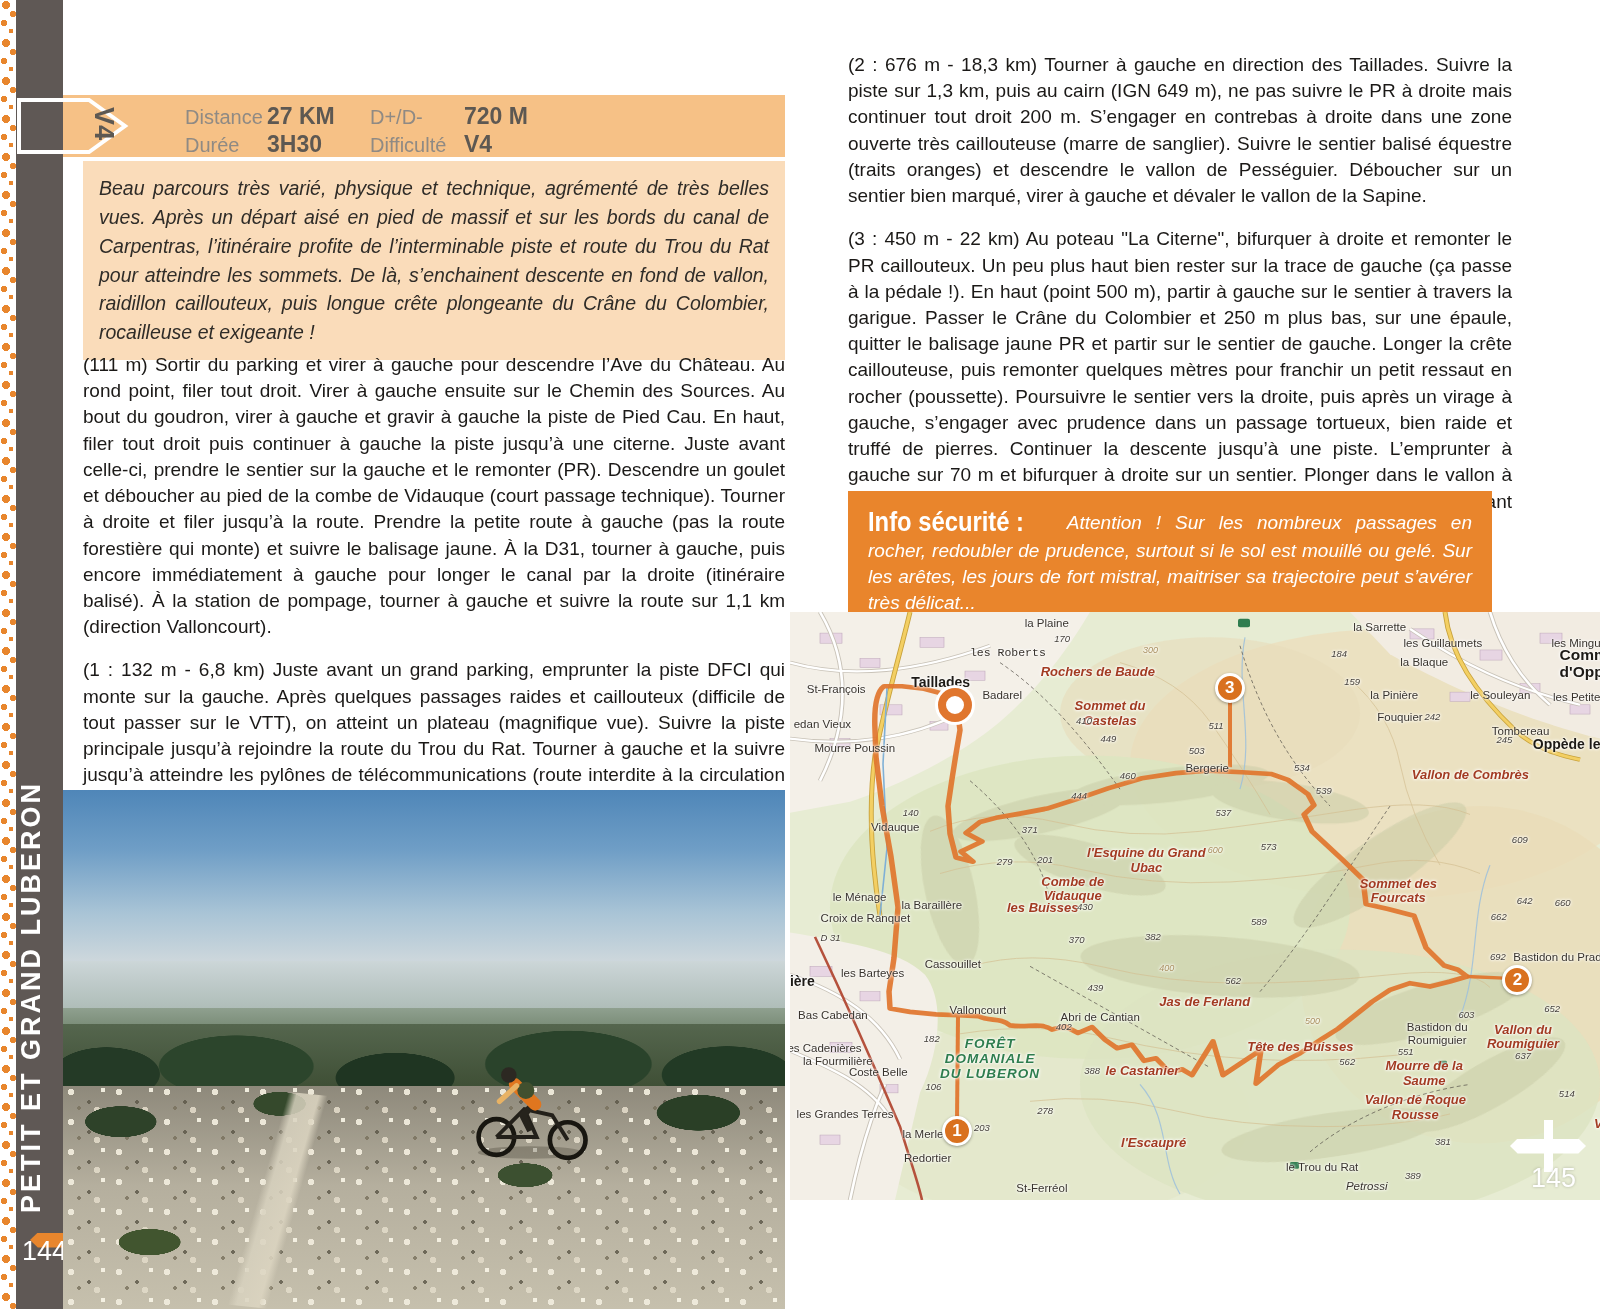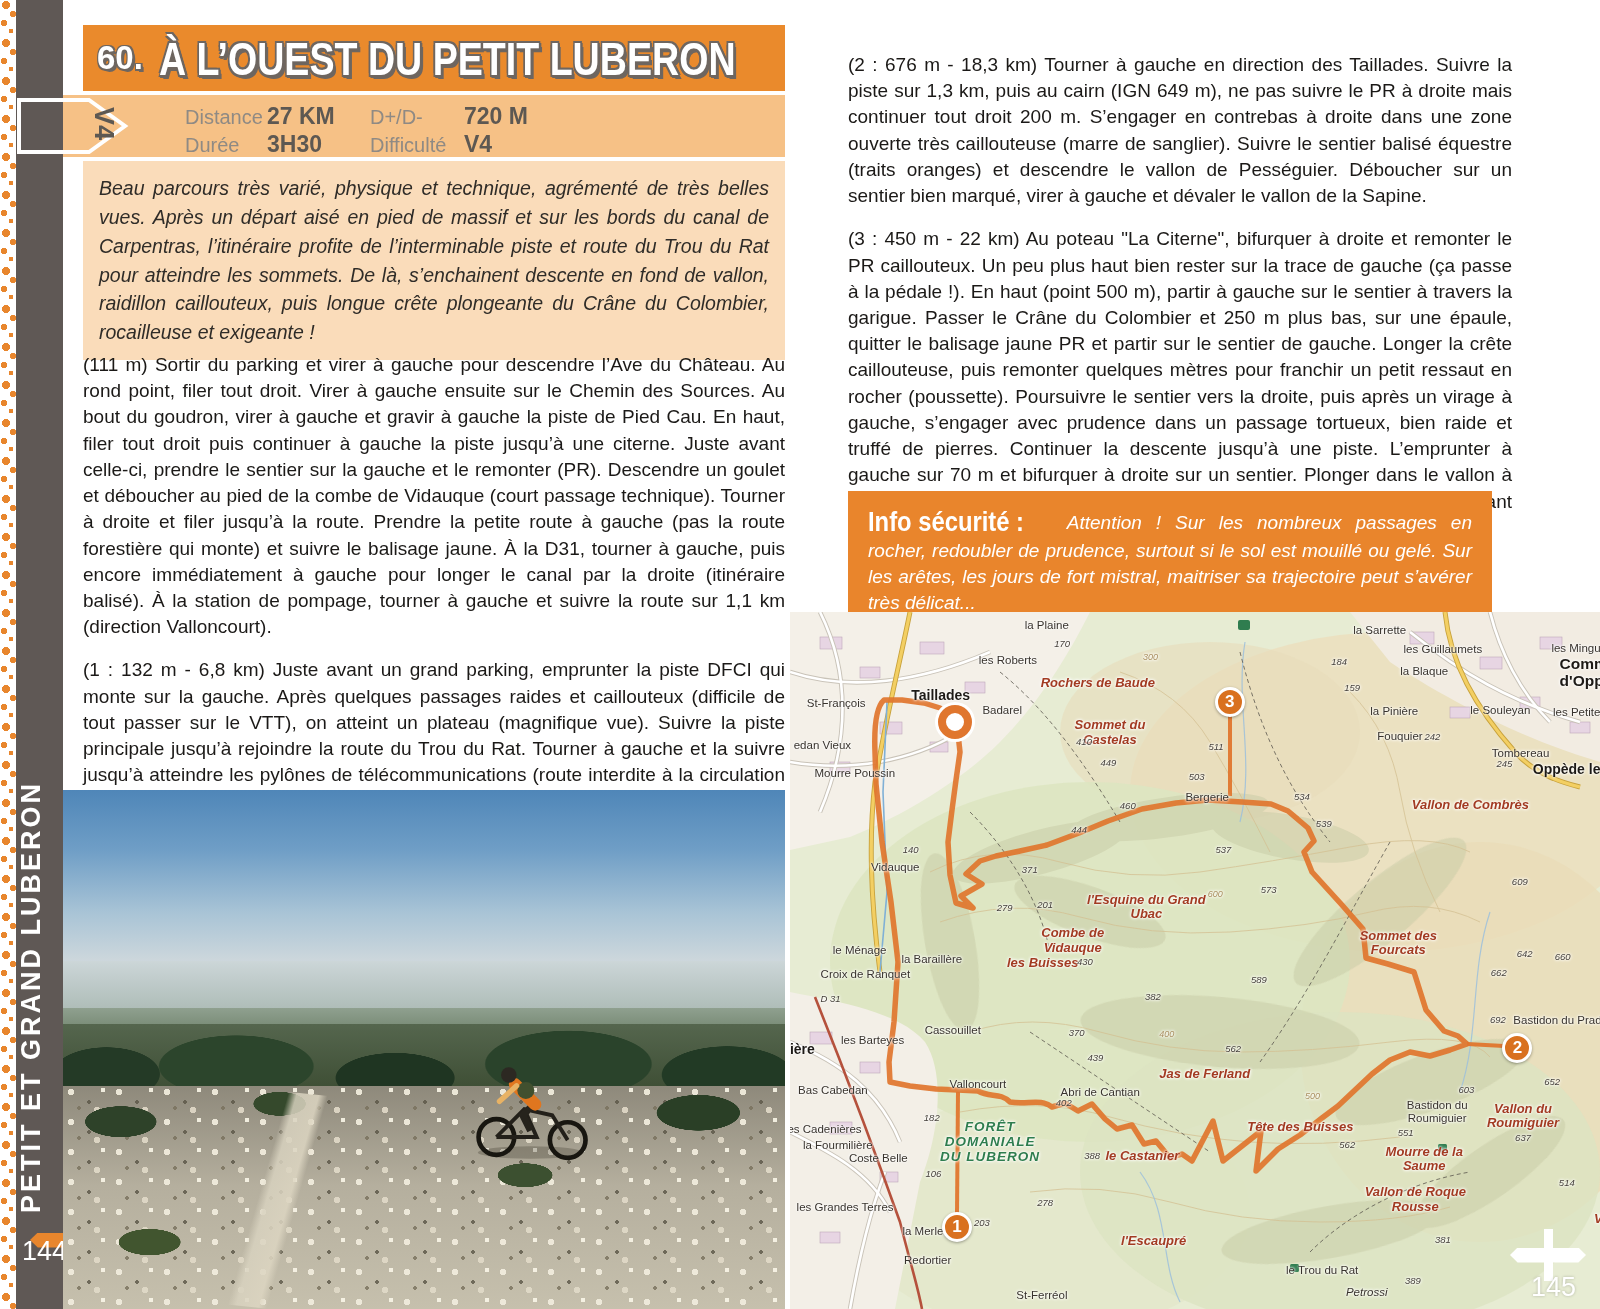--- a/index.html
+++ b/index.html
@@ -104,21 +104,21 @@
   
   .right-copy{position:absolute;left:848px;top:52px;width:664px;}
   .safety-box{position:absolute;left:848px;top:491px;width:644px;box-sizing:border-box;background:#e9852c;
     padding:15px 20px 16px 20px;color:#fff;}
   .safety-label{font-size:28px;font-weight:800;display:inline-block;transform:scaleX(.85);
     transform-origin:left bottom;margin-right:2px;white-space:nowrap;vertical-align:-2px;}
   .safety-text{font-style:italic;font-size:19px;line-height:1.38;text-align:justify;}
   .safety-inner{text-align:justify;}
 
   
-  .map{position:absolute;left:790px;top:612px;width:810px;height:697px;overflow:hidden;background:#e7ecd3;}
+  .map{position:absolute;left:790px;top:612px;width:810px;height:588px;overflow:hidden;background:#e7ecd3;}
   .map svg.base{position:absolute;left:0;top:0;width:100%;height:100%;}
   #map-labels{position:absolute;left:0;top:0;width:100%;height:100%;}
   #map-labels .lbl{position:absolute;transform:translate(-50%,-50%);white-space:pre;text-align:center;
     line-height:1.12;text-shadow:0 0 2px #fff,0 0 3px #fff,0 0 4px rgba(255,255,255,.8);}
   #map-labels .t{font-size:11.5px;color:#38332d;}
   #map-labels .tb{font-size:14px;font-weight:bold;color:#1d1a16;}
   #map-labels .tbl{font-size:15.5px;font-weight:bold;color:#1d1a16;}
   #map-labels .m{font-size:13px;font-weight:bold;font-style:italic;color:#a23b22;}
   #map-labels .sp{font-size:9.5px;font-style:italic;color:#45403a;}
   #map-labels .f{font-size:13.5px;font-weight:bold;font-style:italic;color:#2e7d4e;letter-spacing:1px;}
@@ -140,24 +140,20 @@
   <div class="sidebar"></div>
   <span class="sidebar-label">PETIT ET GRAND LUBERON</span>
   <div class="signpost orange">
     <div class="post"></div>
       <div class="bar"></div>
   </div>
   <span class="page-num left">144</span>
 
   <div class="left-page">
 
-    <div class="header-band">
-      <span class="route-no">60.</span>
-      <span class="route-title">À L’OUEST DU PETIT LUBERON</span>
-    </div>
 
     <div class="stats-band">
       <svg class="chev" viewBox="0 0 112 56">
         <polygon points="2,2 72,2 108,28 72,54 2,54 2,2" fill="none" stroke="#ffffff" stroke-width="4"></polygon>
       </svg>
       <span class="v4-badge">V4</span>
       <div class="stat s0">
         <span class="sl">Distance</span>
         <span class="sv">27 KM</span>
       </div>
@@ -338,21 +334,21 @@
       <path d="M165,110 L150,96 134,91 112,88 94,88 C86,95 84,115 85,140 L86,172 92,230 101,290 108,350 104,410 99,450 100,470 L120,474 146,477 168,478
                L188,479 C200,486 210,480 220,490 238,493 250,486 262,495 L275,491 288,499 302,492 315,507 327,517 342,513 354,532 366,529 380,546 392,542 402,549
                L423,509 433,549 471,519 466,559 488,537 510,523 532,506 548,494 L565,478 582,462 600,448 620,440 640,444 660,438 677,432
                L668,424 654,419 636,398 624,360 598,352 576,346 573,317 552,293 522,260 514,240 524,229 518,216 498,199 481,192 452,190 418,188
                L386,191 352,197 318,209 289,221 257,233 230,239 206,244 190,249 L176,262 192,272 171,284 183,296 166,291 160,263 L158,230 162,198 166,168 170,140 168,122 165,110" fill="none" stroke="#e0762e" stroke-width="5.5" stroke-linejoin="round" stroke-linecap="round" opacity=".93"></path>
     </svg>
 
     <div id="map-labels">
         <div class="lbl t" style="left: 31.7%; top: 1.8%;">la Plaine</div>
         <div class="lbl sp" style="left: 33.6%; top: 4.6%;">170</div>
-        <div class="lbl t" style="left: 26.9%; top: 6.9%;">les Roberts</div>
+        <div class="lbl t" style="left: 26.9%; top: 6.9%; font-family: Liberation Mono, monospace;">les Roberts</div>
         <div class="lbl m" style="left: 38%; top: 10.2%;">Rochers de Baude</div>
         <div class="lbl t" style="left: 5.7%; top: 13.1%;">St-François</div>
         <div class="lbl tb" style="left: 18.6%; top: 12%;">Taillades</div>
         <div class="lbl t" style="left: 26.2%; top: 14.1%;">Badarel</div>
         <div class="lbl t" style="left: 4%; top: 19.1%;">edan Vieux</div>
         <div class="lbl t" style="left: 8%; top: 23.1%;">Mourre Poussin</div>
         <div class="lbl m" style="left: 39.5%; top: 17.4%;">Sommet du
 Castelas</div>
         <div class="lbl sp" style="left: 36.3%; top: 18.6%;">410</div>
         <div class="lbl sp" style="left: 39.3%; top: 21.6%;">449</div>
@@ -442,21 +438,21 @@
         <div class="lbl tb" style="left: 1%; top: 62.9%;">bière</div>
         <div class="lbl m" style="left: 34.9%; top: 47.2%;">Combe de
 Vidauque</div>
         <div class="lbl m" style="left: 31.2%; top: 50.4%;">les Buisses</div>
         <div class="lbl sp" style="left: 36.4%; top: 50.2%;">430</div>
         <div class="lbl m" style="left: 44%; top: 42.4%;">l'Esquine du Grand
 Ubac</div>
         <div class="lbl sp" style="left: 29.6%; top: 37%;">371</div>
         <div class="lbl sp" style="left: 26.5%; top: 42.5%;">279</div>
         <div class="lbl sp" style="left: 31.5%; top: 42.1%;">201</div>
-        <div class="lbl sp" style="left: 35.4%; top: 55.8%; margin-top: 32px;">370</div>
+        <div class="lbl sp" style="left: 35.4%; top: 55.8%;">370</div>
         <div class="lbl sp" style="left: 44.8%; top: 55.3%;">382</div>
         <div class="lbl sp" style="left: 37.7%; top: 64%;">439</div>
         <div class="lbl sp" style="left: 35.7%; top: 31.3%;">444</div>
         <div class="lbl sp" style="left: 41.7%; top: 27.9%;">460</div>
         <div class="lbl t" style="left: 51.5%; top: 26.6%;">Bergerie</div>
         <div class="lbl ct" style="left: 46.5%; top: 60.5%;">400</div>
         <div class="lbl ct" style="left: 64.5%; top: 69.5%;">500</div>
         <div class="lbl ct" style="left: 52.5%; top: 40.5%;">600</div>
         <div class="lbl ct" style="left: 44.5%; top: 6.5%;">300</div>
         <div class="wp" style="left: 20.6%; top: 88.2%;">1</div>

